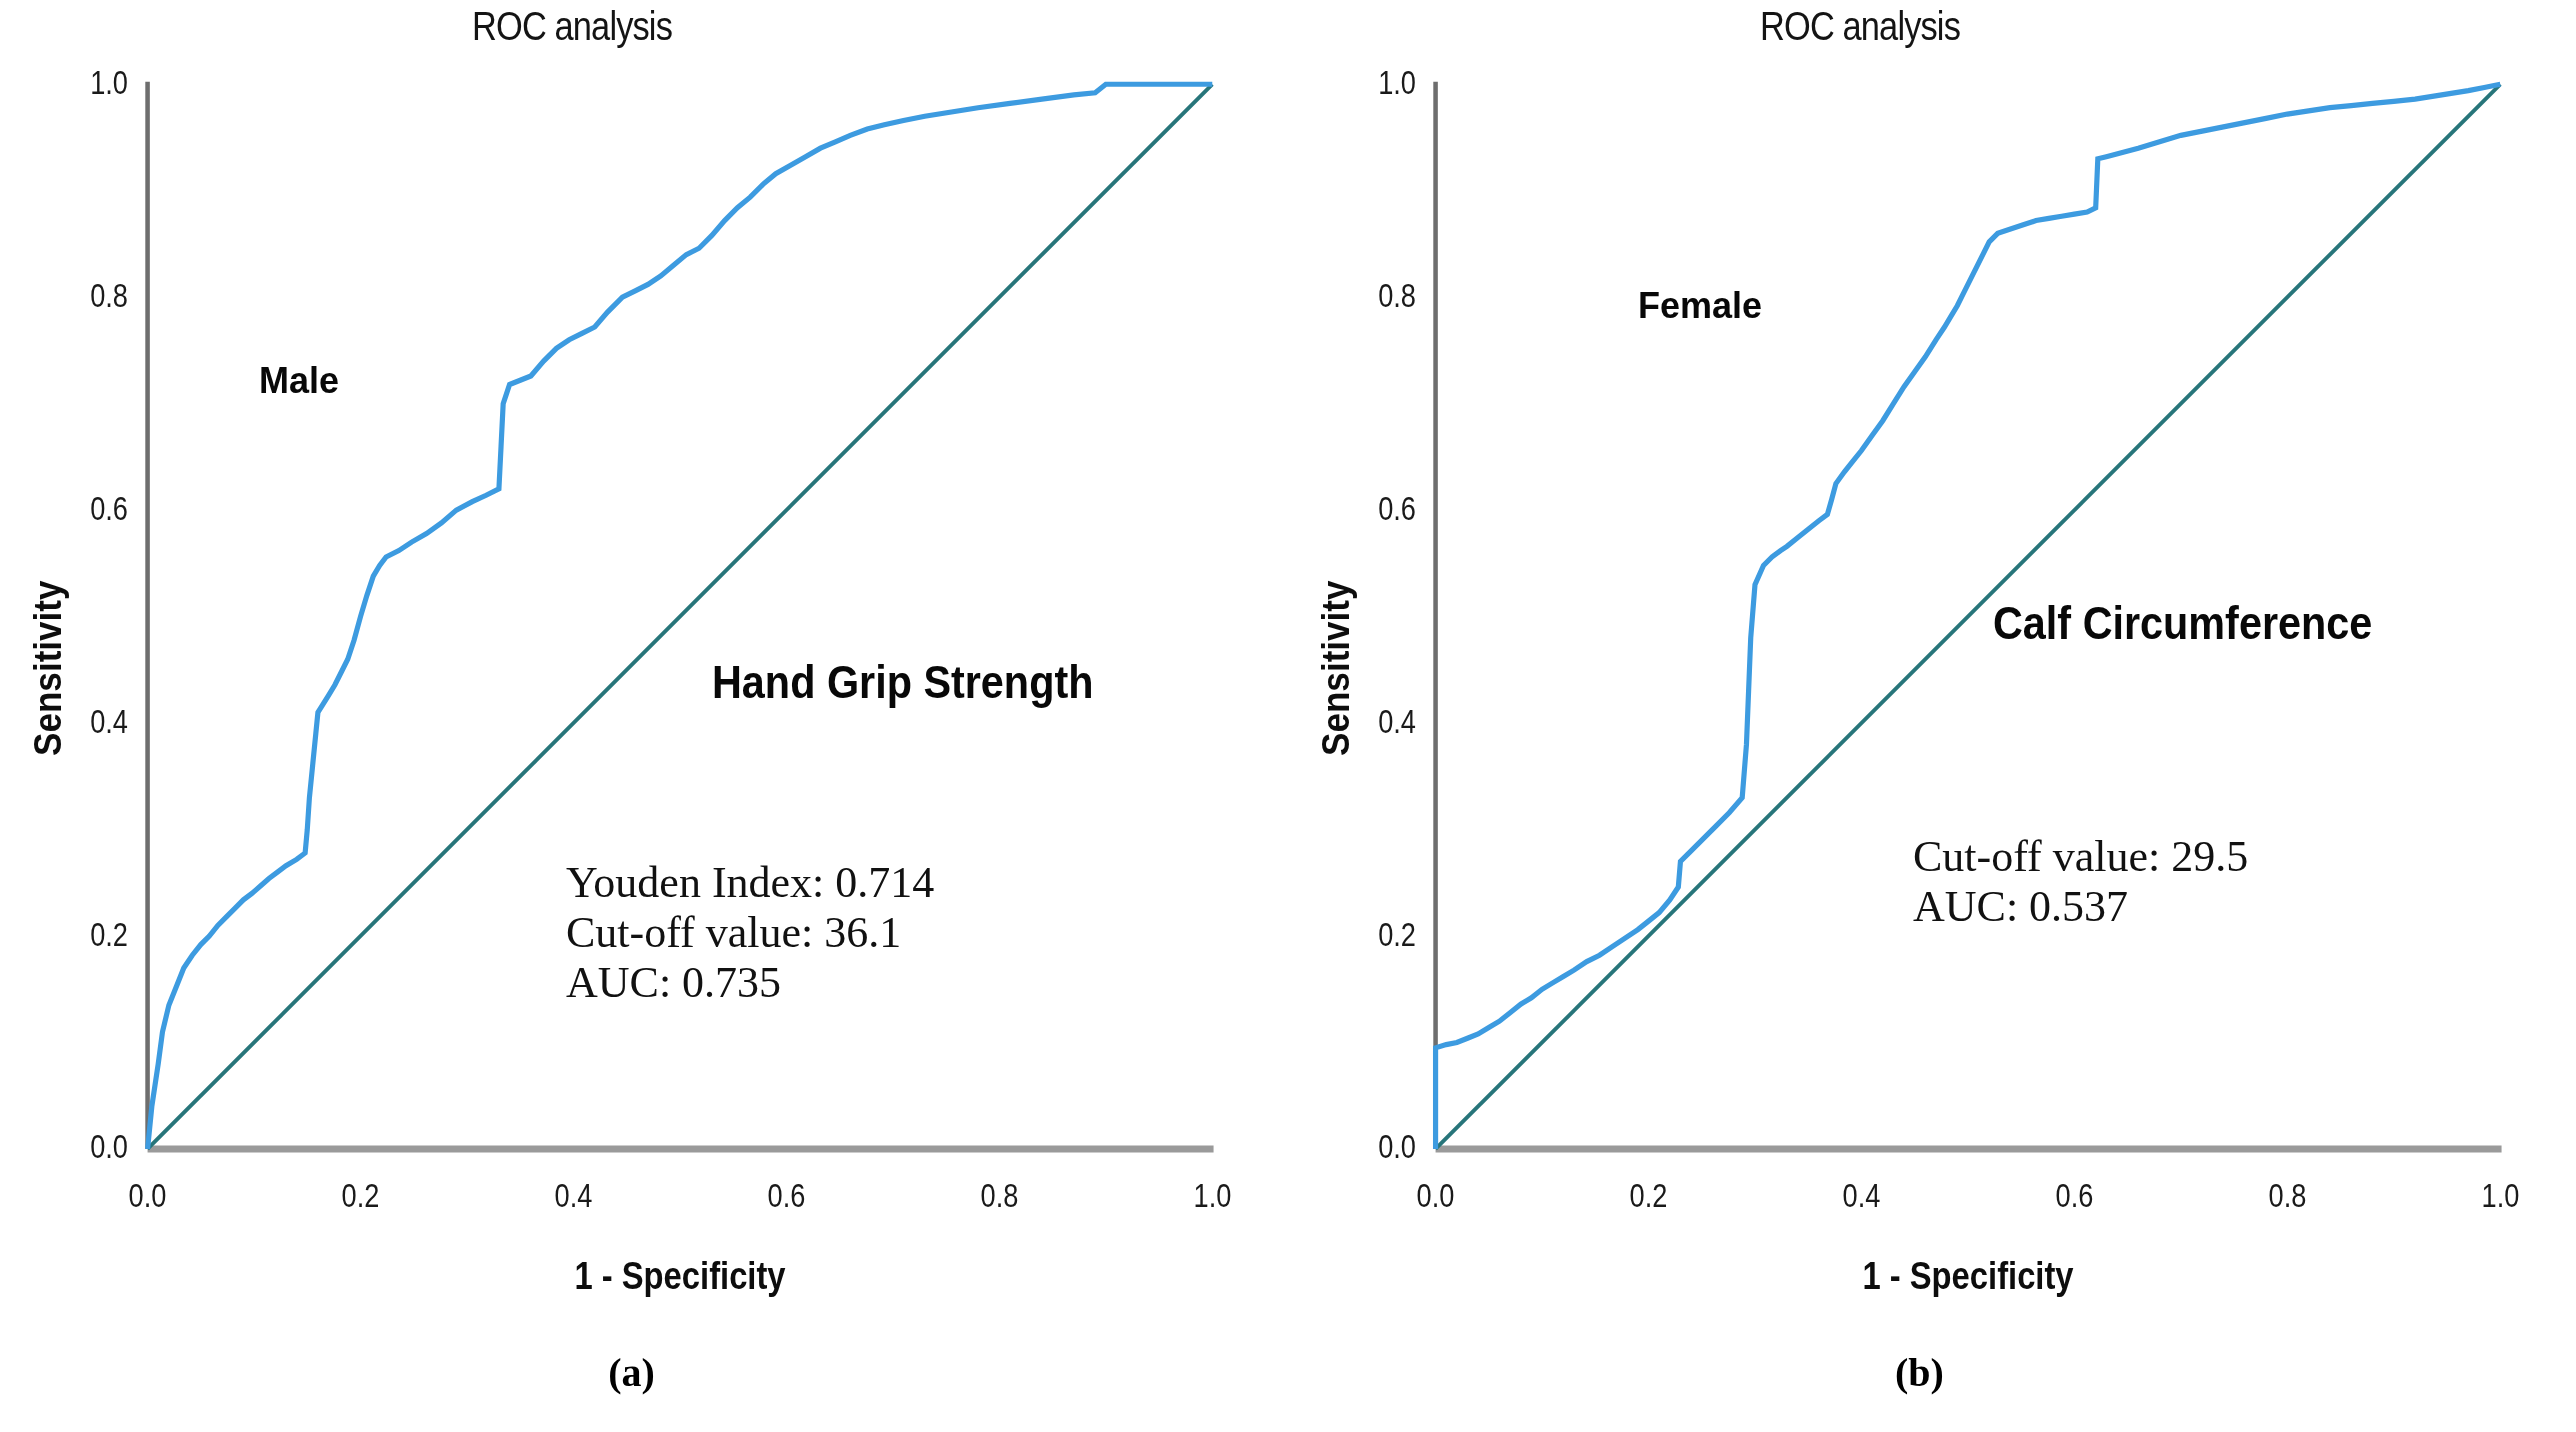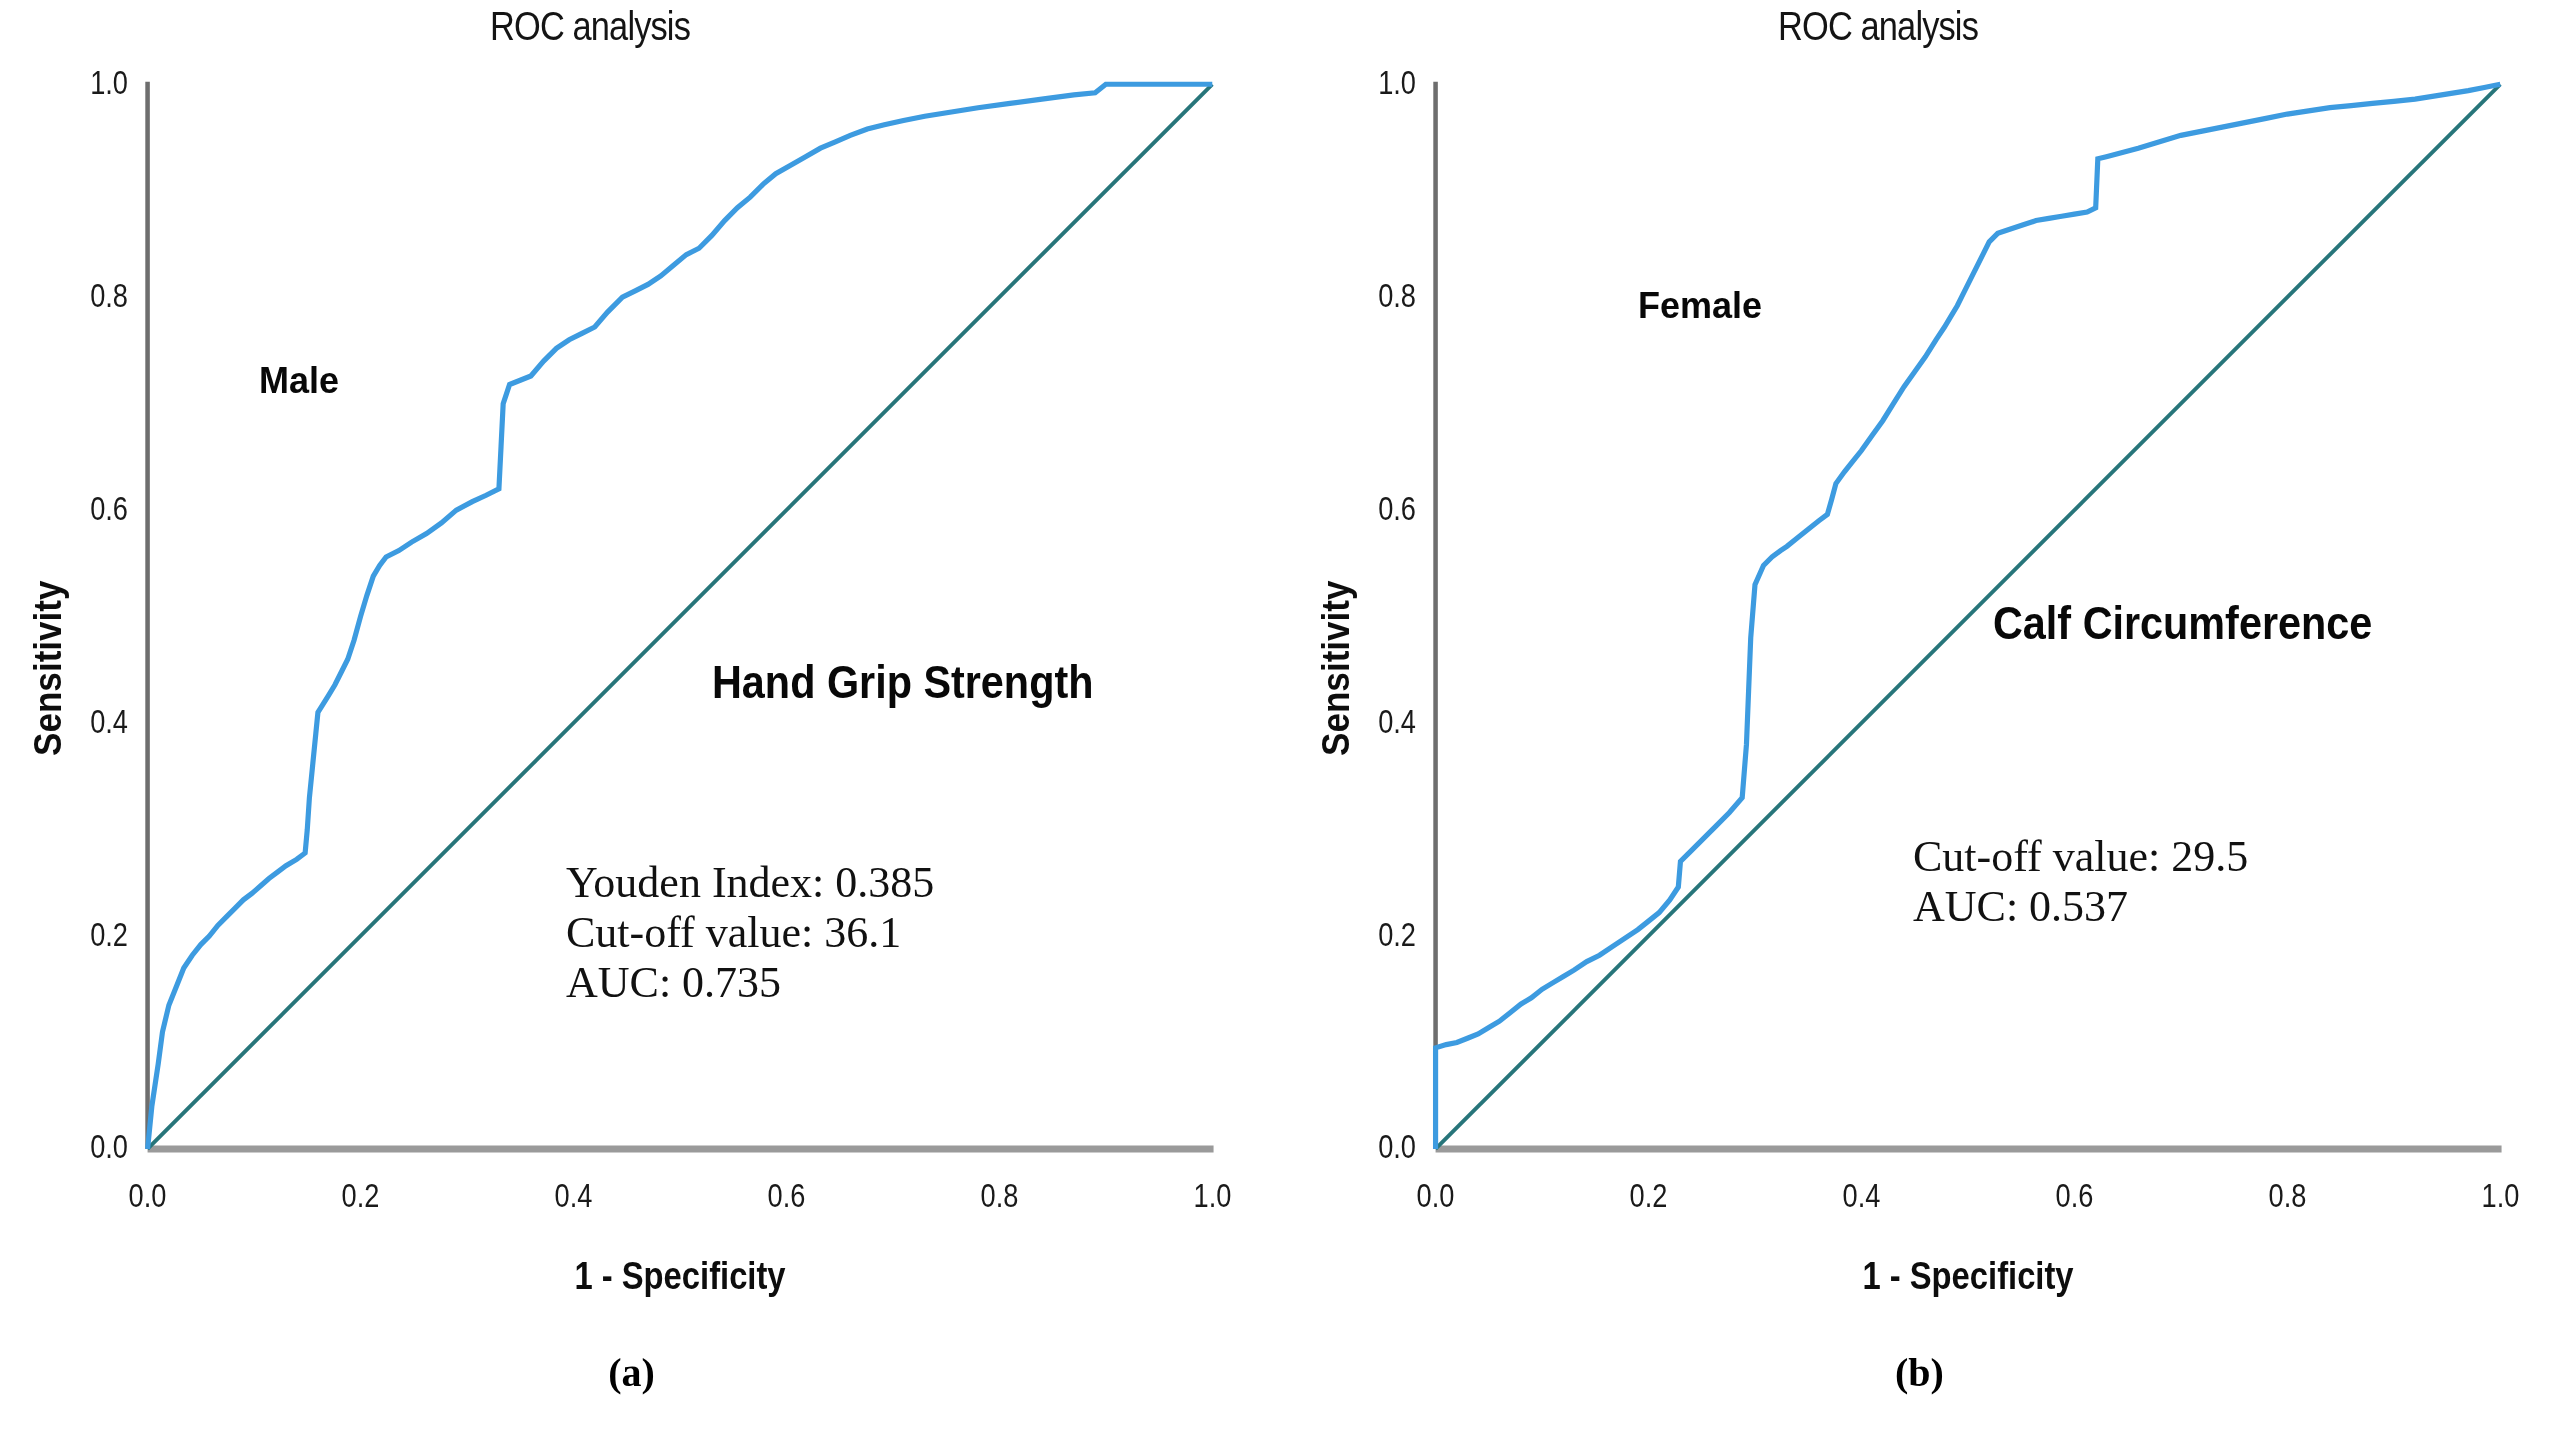--- a/index.html
+++ b/index.html
@@ -11,21 +11,20 @@
     width: 2576px;
     height: 1433px;
     position: relative;
     font-family: "Liberation Sans", sans-serif;
     overflow: hidden;
   }
   .panel {
     position: absolute;
     top: 0;
     height: 1121px;
-    padding-left: 36px;
   }
   #panel-a { left: 0px;    width: 1288px; }
   #panel-b { left: 1288px; width: 1288px; }
 
   .chart-title {
     position: absolute;
     top: 3.9px;
     width: 100%;
     text-align: center;
     font-family: "Liberation Sans", sans-serif;
@@ -132,21 +131,21 @@
       <polyline points="228.00,1775.00 234.58,1709.20 244.45,1643.40 251.03,1594.05 260.90,1552.92 274.06,1520.03 283.93,1495.35 297.09,1475.61 310.25,1459.16 323.41,1446.00 336.57,1429.55 349.73,1416.39 362.89,1403.23 376.05,1390.07 389.21,1380.20 402.37,1368.68 415.53,1357.17 428.69,1347.30 441.85,1337.43 458.30,1327.56 471.46,1317.69 474.75,1281.50 478.04,1232.15 482.98,1182.80 487.91,1133.45 491.20,1100.55 499.43,1087.39 507.65,1074.23 517.52,1057.78 527.39,1038.04 537.26,1018.30 547.13,988.69 557.00,952.50 566.87,919.60 576.74,889.99 586.61,873.54 596.48,860.38 616.22,850.51 635.96,837.35 658.99,824.19 682.02,807.74 705.05,788.00 729.72,774.84 751.11,764.97 770.85,755.10 774.14,689.30 777.43,623.50 787.30,593.89 803.75,587.31 820.20,580.73 839.94,557.70 859.68,537.96 879.42,524.80 899.16,514.93 918.90,505.06 938.64,482.03 961.67,459.00 981.41,449.13 1001.15,439.26 1020.89,426.10 1040.63,409.65 1060.37,393.20 1080.11,383.33 1099.85,363.59 1119.59,340.56 1139.33,320.82 1159.07,304.37 1178.81,284.63 1198.55,268.18 1221.58,255.02 1244.61,241.86 1267.64,228.70 1290.67,218.83 1313.70,208.96 1340.02,199.09 1366.34,192.51 1395.95,185.93 1428.85,179.35 1469.97,172.77 1511.10,166.19 1560.45,159.61 1609.80,153.03 1659.15,146.45 1692.05,143.16 1708.50,130.00 1757.85,130.00 1807.20,130.00 1873.00,130.00" fill="none" stroke="#3d9be0" stroke-width="8" stroke-linejoin="miter" stroke-linecap="butt"></polyline>
     </svg>
 
   <div class="axis-label-y" id="ylabel-a" style="left: 26px; top: 756px; transform: rotate(-90deg) scaleX(0.9);">Sensitivity</div>
   <div class="axis-label-x" id="xlabel-a" style="left: 421px; width: 518px; top: 1254px;">1 - Specificity</div>
 
   <div class="series-label" id="grouplabel-a" style="left: 259px; top: 360px;">Male</div>
   <div class="marker-label" id="measurelabel-a" style="left: 712px; top: 654px;">Hand Grip Strength</div>
 
   <div class="stats-block" id="stats-a" style="left: 566px; top: 858px;">
-    <div>Youden Index: 0.385</div>
+    <div>Youden Index: 0.714</div>
     <div>Cut-off value: 36.1</div>
     <div>AUC: 0.735</div>
   </div>
 
   <div class="subcaption" id="cap-a" style="left: 502px; width: 259px; top: 1349px;">(a)</div>
 <div class="ytick" style="left: 5.2px; width: 123px; top: 1127px;">0.0</div>
     <div class="ytick" style="left: 5.2px; width: 123px; top: 915px;">0.2</div>
     <div class="ytick" style="left: 5.2px; width: 123px; top: 702px;">0.4</div>
     <div class="ytick" style="left: 5.2px; width: 123px; top: 489px;">0.6</div>
     <div class="ytick" style="left: 5.2px; width: 123px; top: 276px;">0.8</div>

